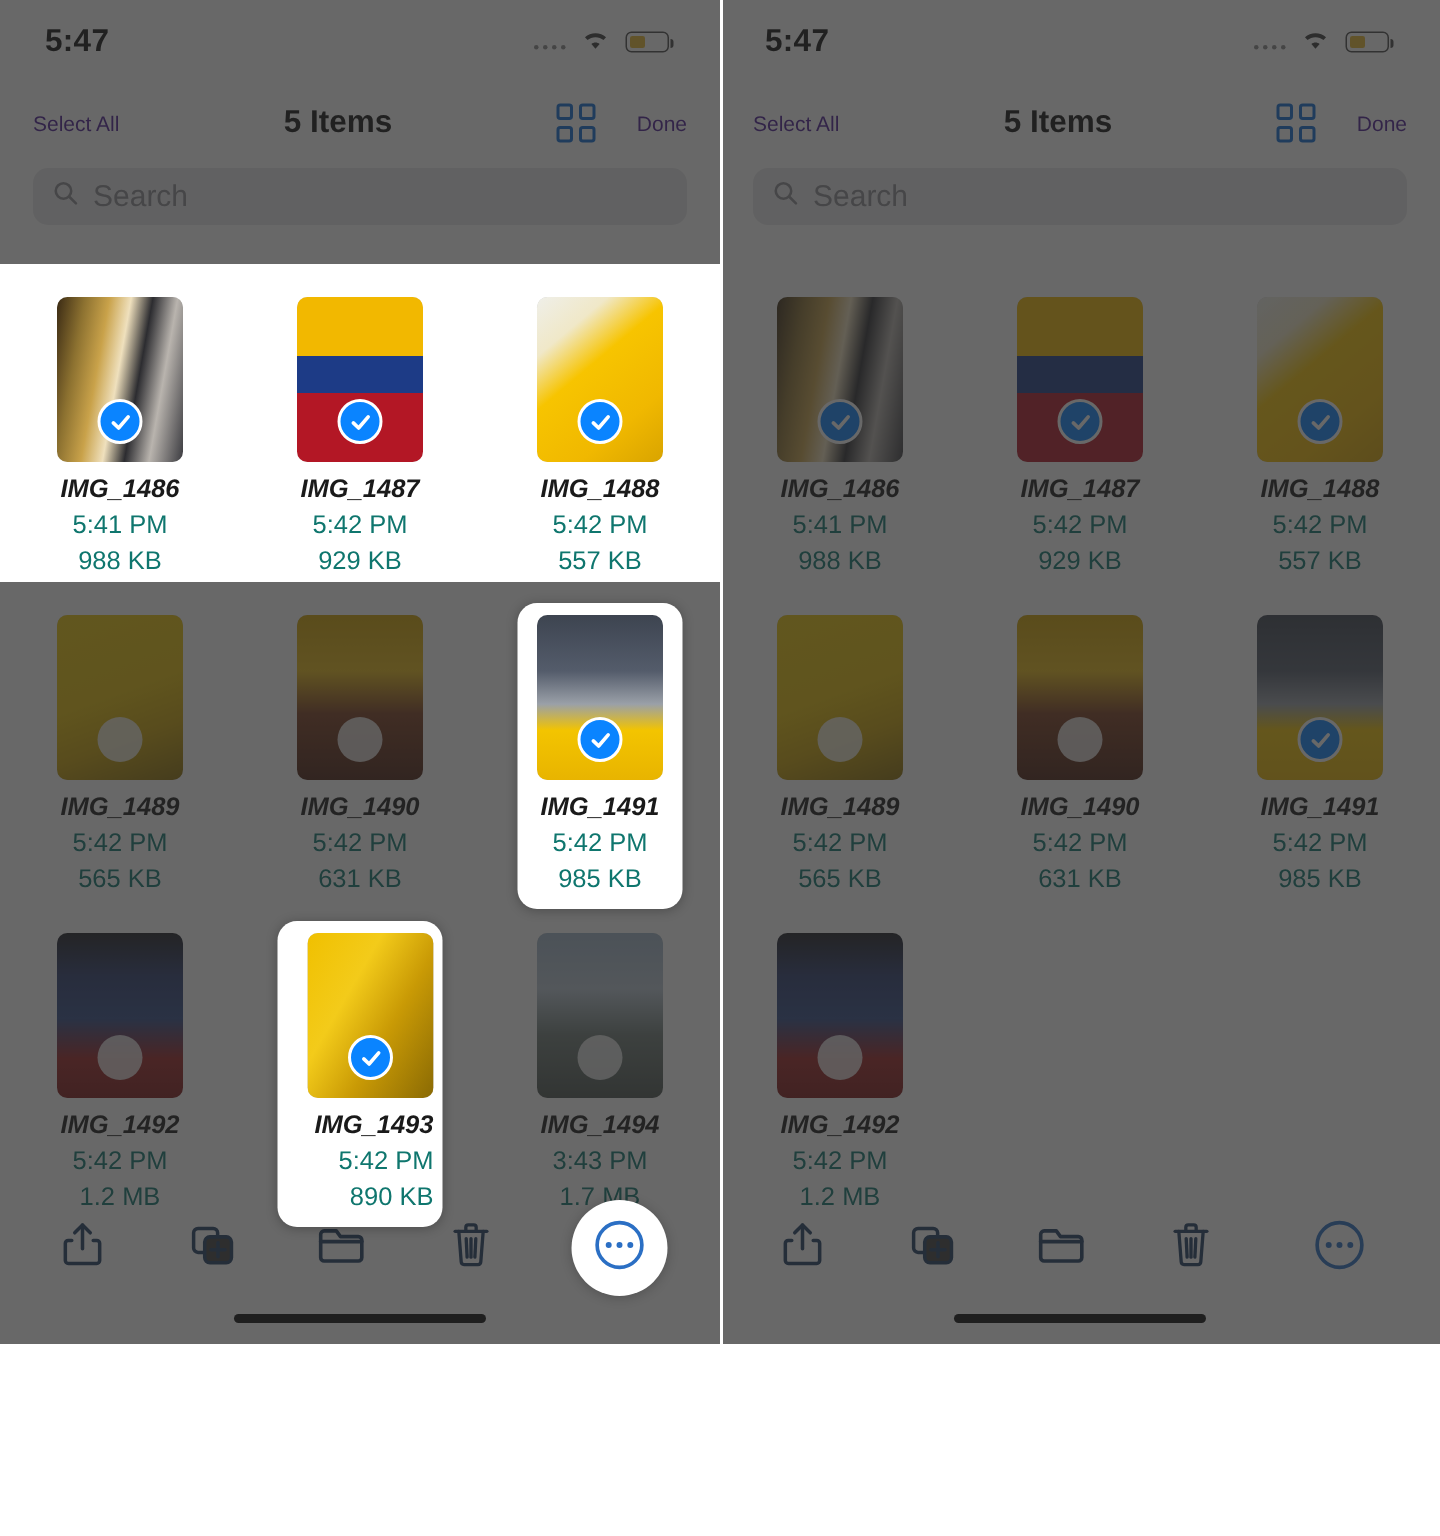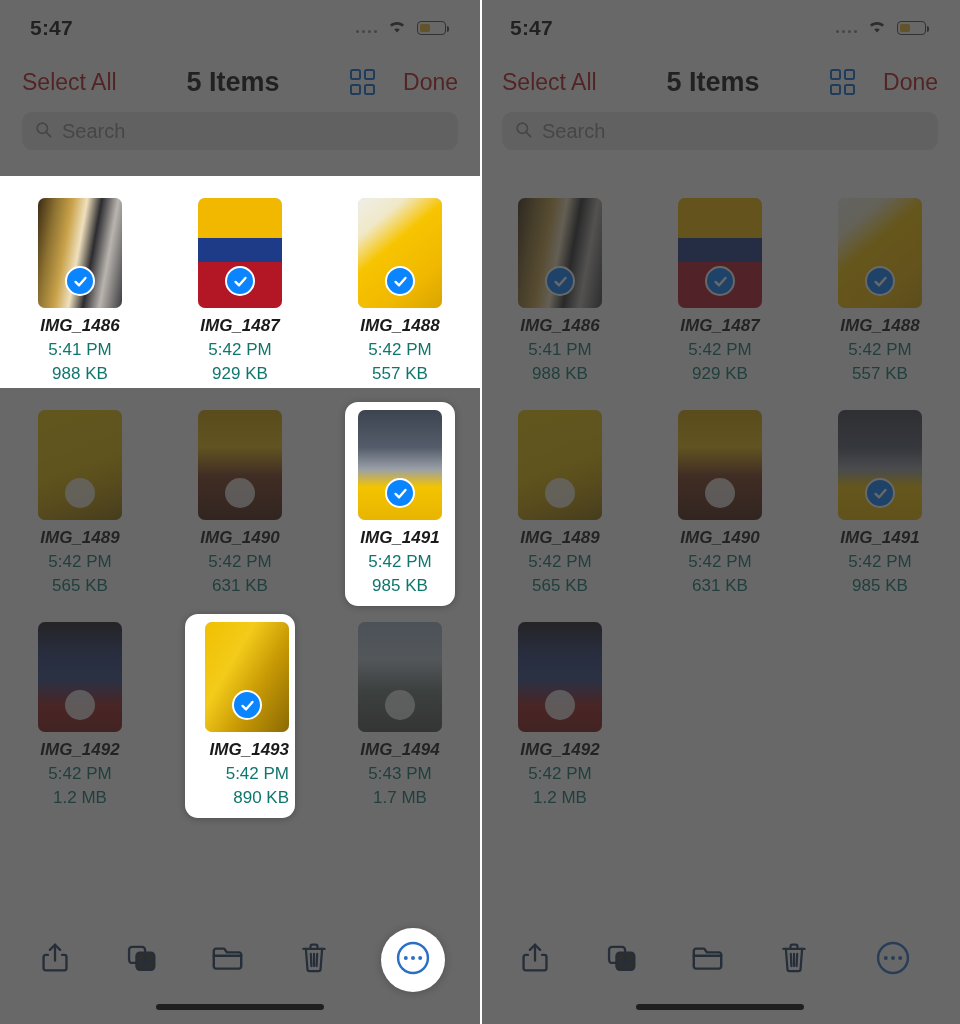--- a/index.html
+++ b/index.html
@@ -6,21 +6,21 @@
   html, body {
     width: 960px; height: 1024px;
     background: #ffffff;
     font-family: "Liberation Sans", sans-serif;
     overflow: hidden;
   }
   .stage { position: relative; width: 960px; height: 1024px; display: flex; }
 
   .panel {
     position: relative;
-    width: 480px; height: 1024px;
+    width: 480px; height: 896px;
     background: #ffffff;
     overflow: hidden;
   }
   .panel-inner { position: absolute; inset: 0; }
 
   
   .statusbar {
     position: absolute; top: 0; left: 0; right: 0; height: 56px;
     display: flex; align-items: center; justify-content: space-between;
     padding: 0 34px 0 30px;
@@ -38,22 +38,22 @@
     content:""; position:absolute; right:-4px; top:4px; width:2.5px; height:6px;
     background:#4a4a4a; border-radius:0 2px 2px 0;
   }
   .batt i { display:block; height:100%; width:42%; background:#e8b931; border-radius:1.5px; }
 
   
   .navbar {
     position: absolute; top: 56px; left: 0; right: 0; height: 52px;
     display: flex; align-items: center; padding: 0 22px;
   }
-  .nav-link { font-size: 23px; color: #b91c1c; white-space: nowrap; }
-  .nav-title { font-size: 27px; font-weight: bold; color: #111; flex: 1; text-align: center; }
+  .nav-link { font-size: 14px; color: #4c1d95; white-space: nowrap; }
+  .nav-title { font-size: 21px; font-weight: bold; color: #111; flex: 1; text-align: center; }
   .nav-right { display: flex; align-items: center; gap: 28px; }
   .grid-icon { display: grid; grid-template-columns: 1fr 1fr; gap: 3.5px; }
   .grid-icon span {
     width: 11px; height: 11px; border: 2.4px solid #0f6dd6; border-radius: 2.5px; display: block;
   }
 
   
   .searchwrap { position: absolute; top: 112px; left: 0; right: 0; padding: 0 22px; }
   .searchbar {
     height: 38px; border-radius: 10px; background: rgba(140,140,150,0.20);
@@ -277,21 +277,21 @@
                 <div class="fmeta">890 KB</div>
               </div>
             </div>
             <div class="cell">
               <div class="card">
                 <div class="thumb">
                   <div class="layer" style="background:linear-gradient(180deg,#9fb4c8 0%,#b9c6d2 34%,#6e7b76 62%,#4c5550 100%)"></div>
                   <div class="dot"></div>
                 </div>
                 <div class="fname">IMG_1494</div>
-                <div class="fmeta">5:43 PM</div>
+                <div class="fmeta">3:43 PM</div>
                 <div class="fmeta">1.7 MB</div>
               </div>
             </div>
           </div>
         </div>
         <div class="toolbar">
           <div class="tb-icons">
             <div class="tb-btn">
               <span><svg viewBox="0 0 24 26" width="30" height="32" fill="none" stroke="#1f3c63" stroke-width="1.9" stroke-linecap="round" stroke-linejoin="round">
                   <path d="M12 2.2 L12 15"></path>

